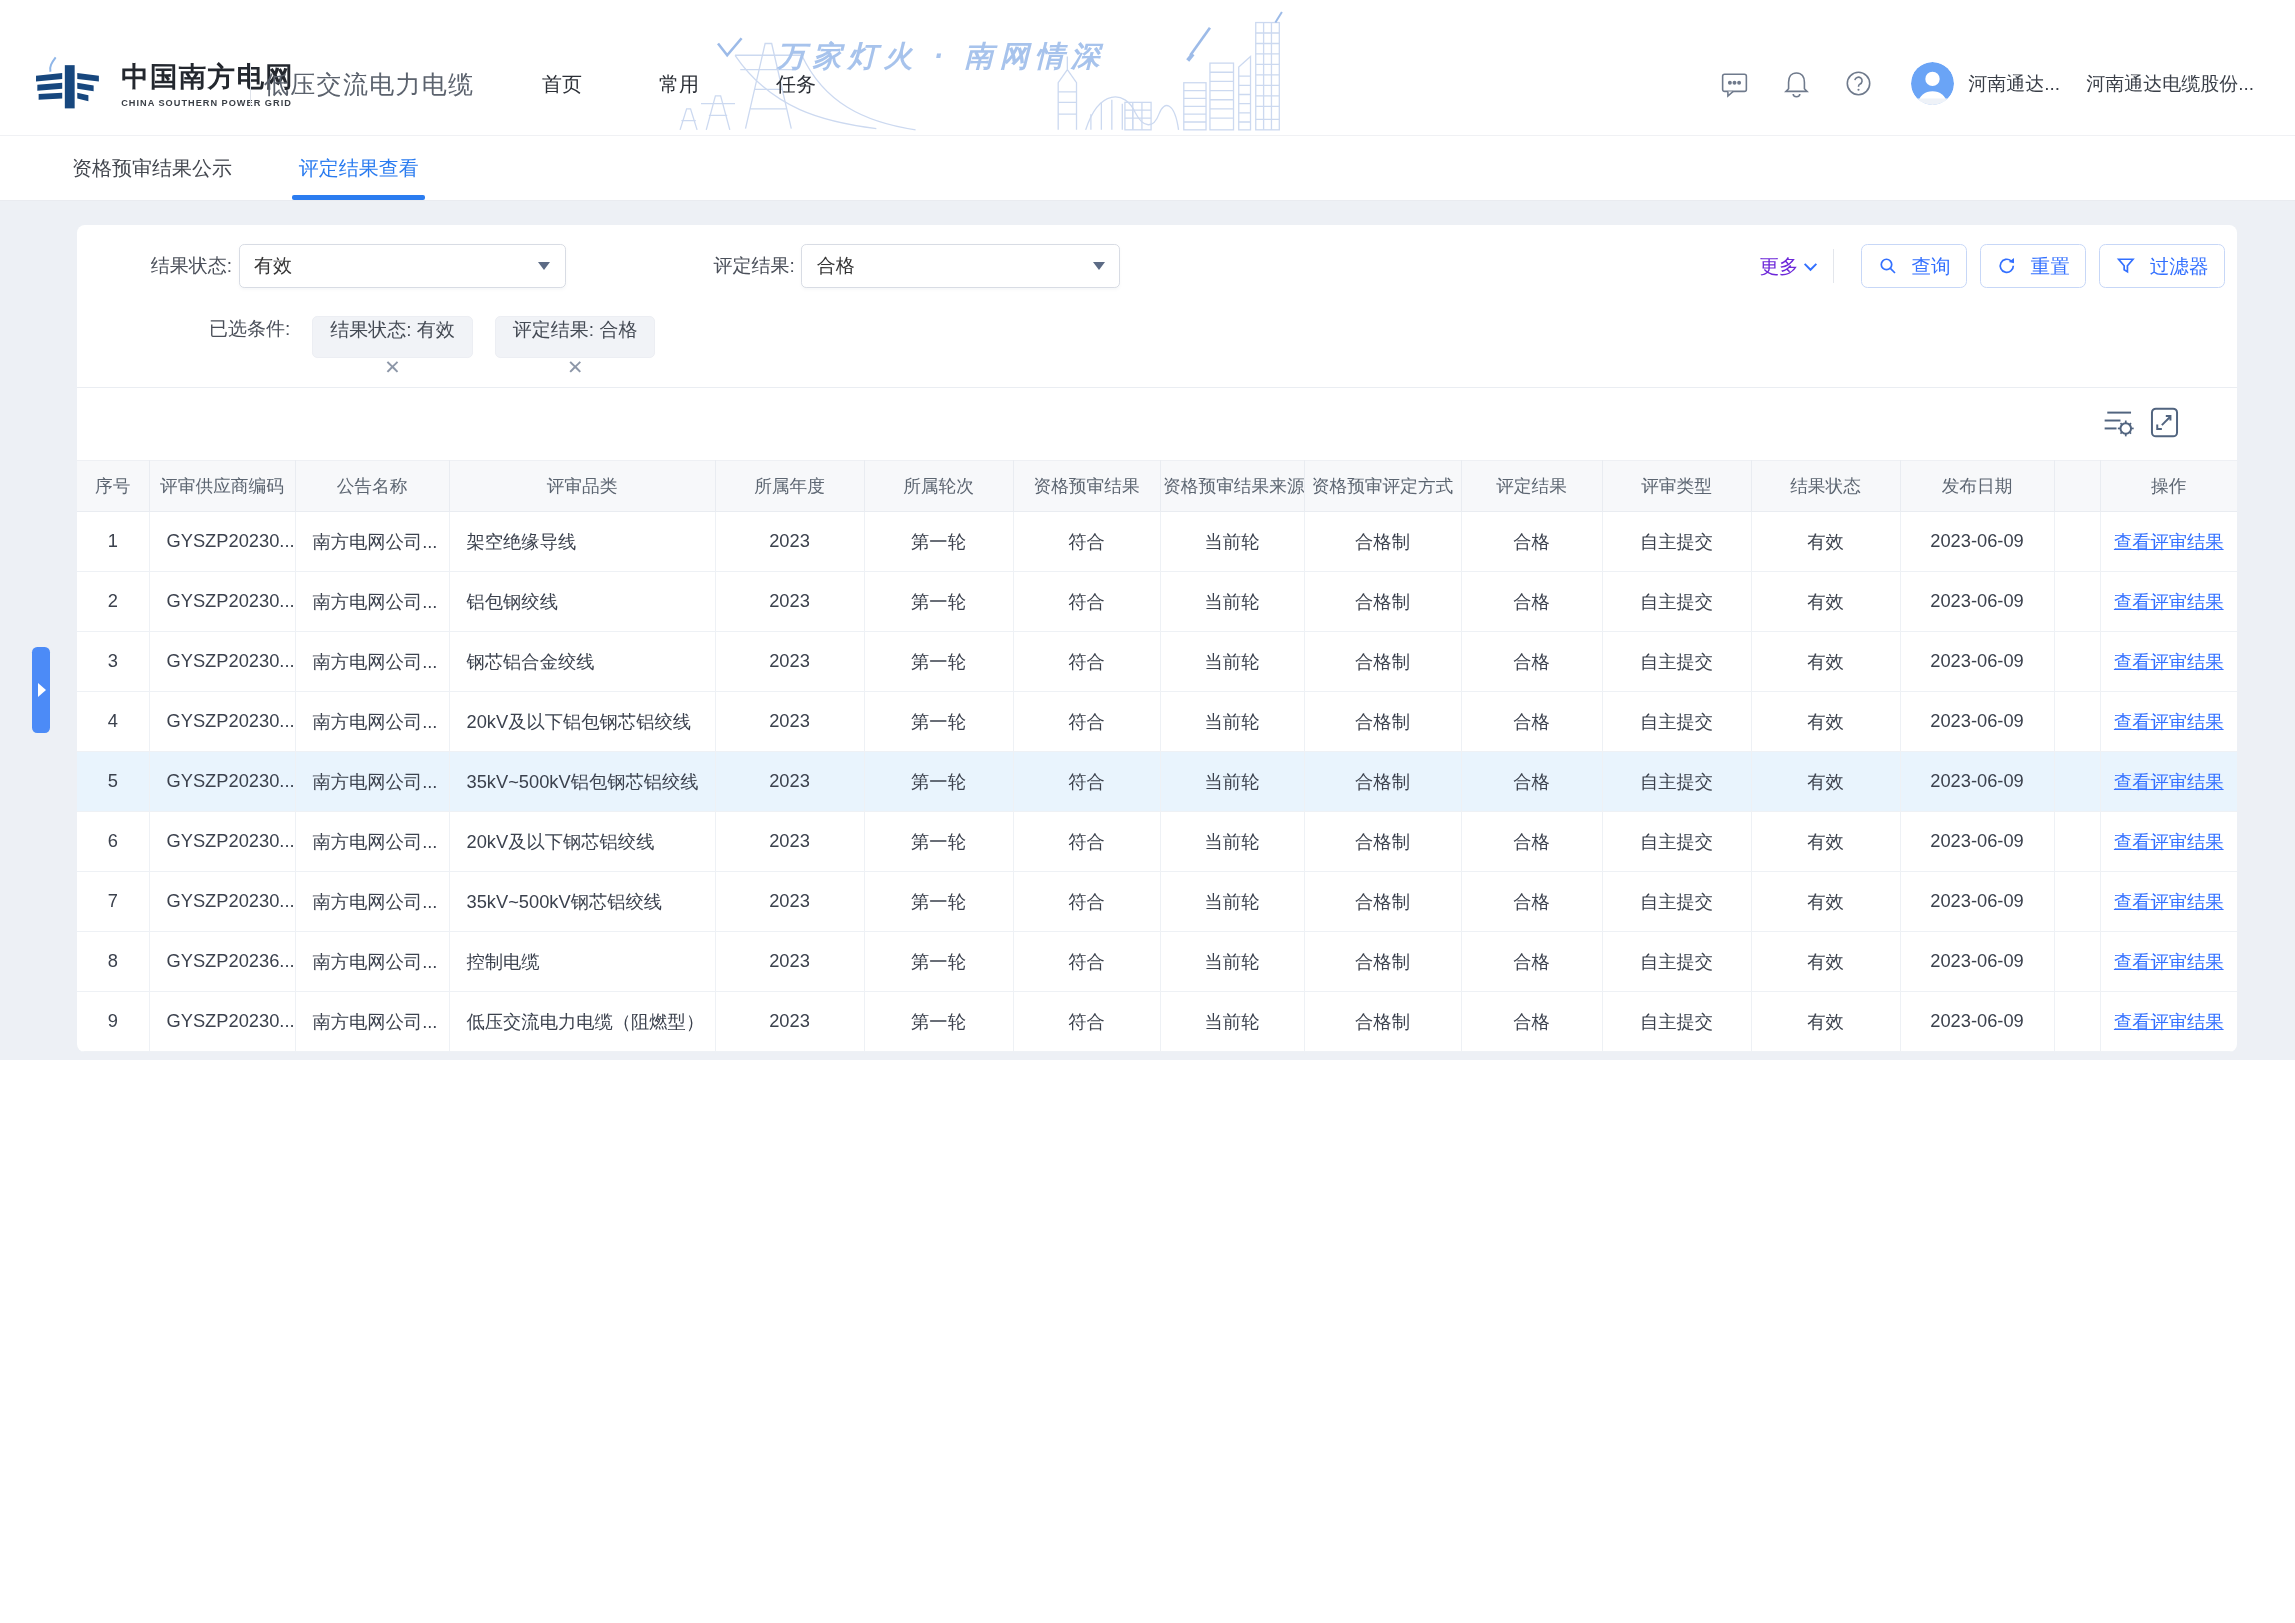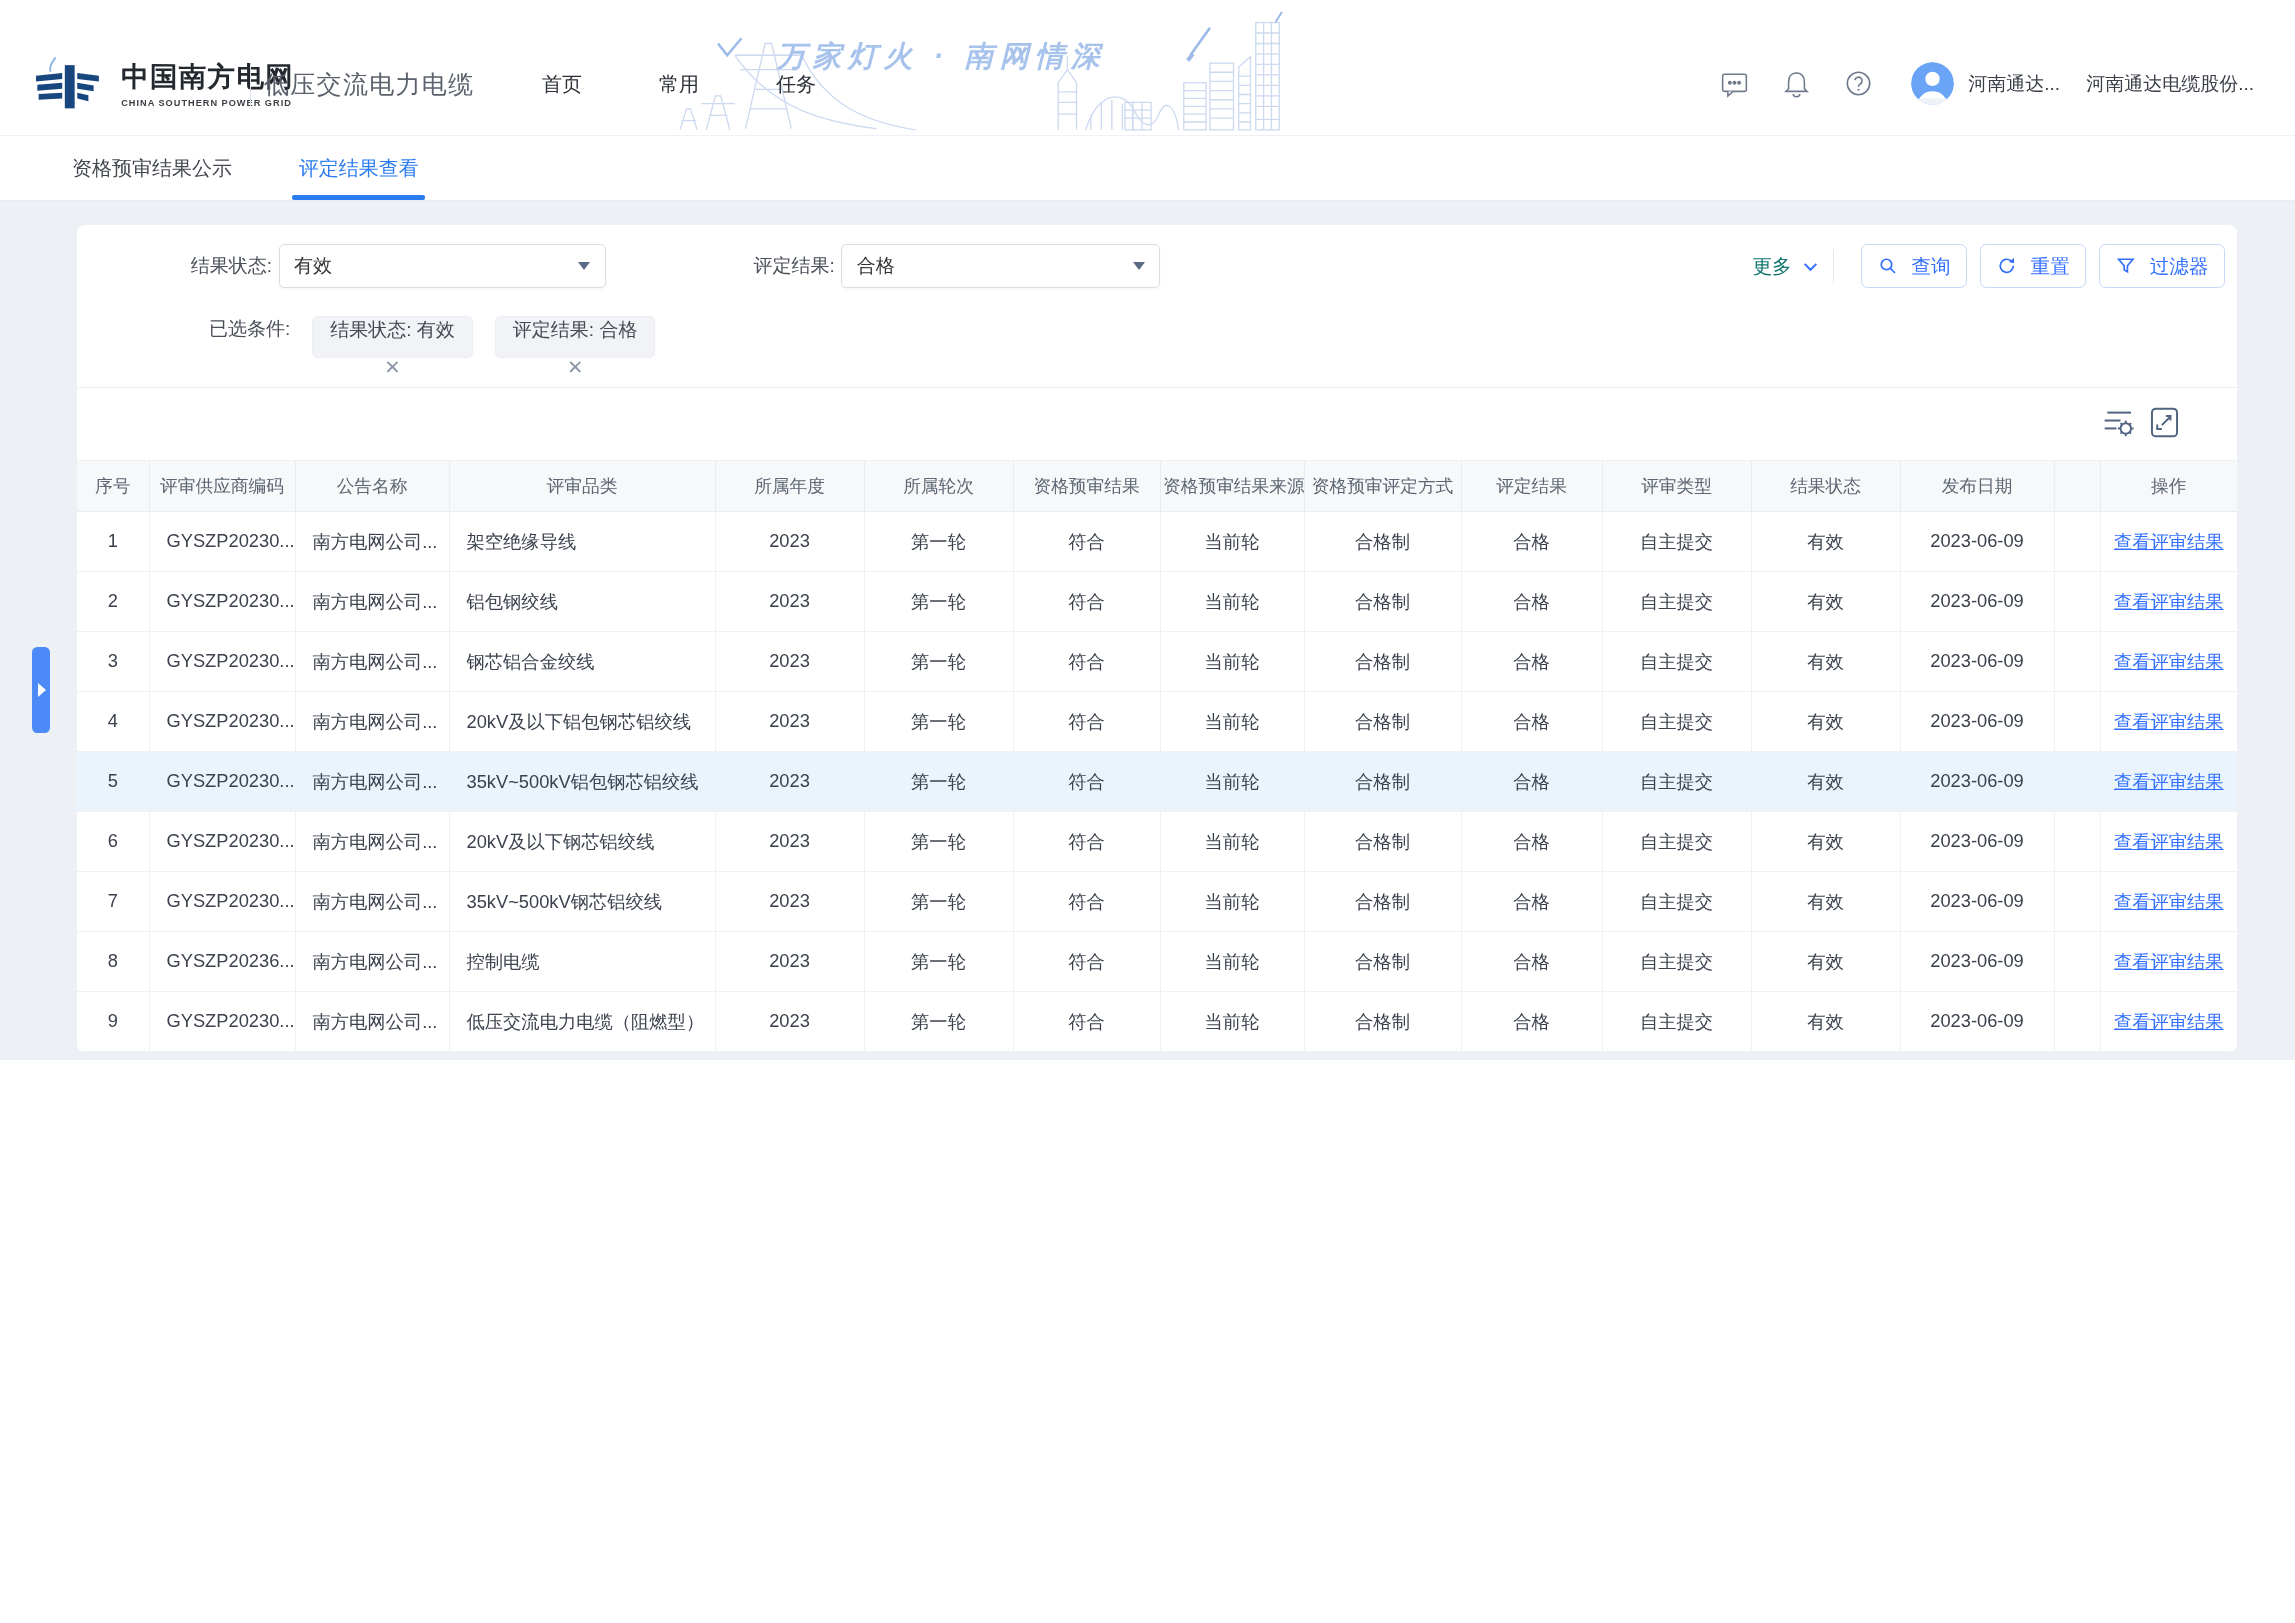--- a/index.html
+++ b/index.html
@@ -38,29 +38,29 @@
   
   .content { background: #edf0f5; padding: 23.6px 58px 7.9px 77px; }
   .card { background: #fff; border-radius: 7.9px; overflow: hidden; }
   .filter-row { display: flex; align-items: center; margin: 19.6px 11.8px 0 11.8px; }
   .search-select { width: 533px; height: 44px; border: 0.7px solid #d8dce4; border-radius: 5.2px; display: flex; align-items: center; padding: 0 15.7px; background: #fff; cursor: text; }
   .search-select svg { flex: none; }
   .search-select input { border: none; outline: none; flex: 1; font-size: 19px; color: #333; margin-left: 10.5px; font-family: inherit; background: transparent; }
   .search-select input::placeholder { color: #aab1c0; }
   .caret-small { width: 0; height: 0; border-left: 5.9px solid transparent; border-right: 5.9px solid transparent; border-top: 7.2px solid #72809c; flex: none; }
   .filter-label { font-size: 19px; color: #4a4f59; white-space: nowrap; }
-  .lbl-status { margin-left: 102px; text-align: right; }
+  .lbl-status { margin-left: 62px; text-align: right; }
   .select-box { height: 44px; border: 0.7px solid #d8dce4; border-radius: 5.2px; display: flex; align-items: center; justify-content: space-between; padding: 0 14.4px; margin-left: 6.5px; cursor: pointer; background: #fff; box-shadow: 0 1.3px 2.6px rgba(120,130,150,.06); }
   .select-box .value { font-size: 19px; color: #333; }
   .sel-status { width: 327px; }
   .lbl-eval { margin-left: 148px; }
   .sel-eval { width: 319px; }
   .caret-dark { width: 0; height: 0; border-left: 6.5px solid transparent; border-right: 6.5px solid transparent; border-top: 8.5px solid #5c6b85; }
   .right-actions { margin-left: auto; display: flex; align-items: center; }
-  .more-link { display: flex; align-items: center; gap: 10px; color: #0f766e; font-size: 19.6px; cursor: pointer; white-space: nowrap; }
+  .more-link { display: flex; align-items: center; gap: 3px; color: #6d28d9; font-size: 19.6px; cursor: pointer; white-space: nowrap; }
   .va-divider { width: 0.7px; height: 34px; background: #e3e6ec; margin: 0 14.4px; }
   .btn { height: 44px; display: flex; align-items: center; gap: 14px; border: 0.7px solid #c7d7f7; border-radius: 6.5px; background: #fff; color: #3370ff; font-size: 19.6px; padding: 0 15.7px; cursor: pointer; margin-left: 13px; white-space: nowrap; }
   .btn svg { flex: none; }
   
   .chips-row { display: flex; margin: 27.5px 11.8px 0 132px; }
   .chips-label { font-size: 19px; color: #4a4f59; white-space: nowrap; }
   .chip { display: flex; align-items: center; gap: 15.7px; background: #f1f3f7; border: 0.7px solid #eceef3; border-radius: 5.2px; height: 42px; padding: 0 17px; font-size: 19px; color: #444a54; margin-left: 22px; flex-direction: column; }
   .chip .chip-x { color: #8d97a8; font-size: 19.6px; cursor: pointer; line-height: 1; }
   .card-divider { border-top: 0.7px solid #eaedf2; margin-top: 29px; }
   

